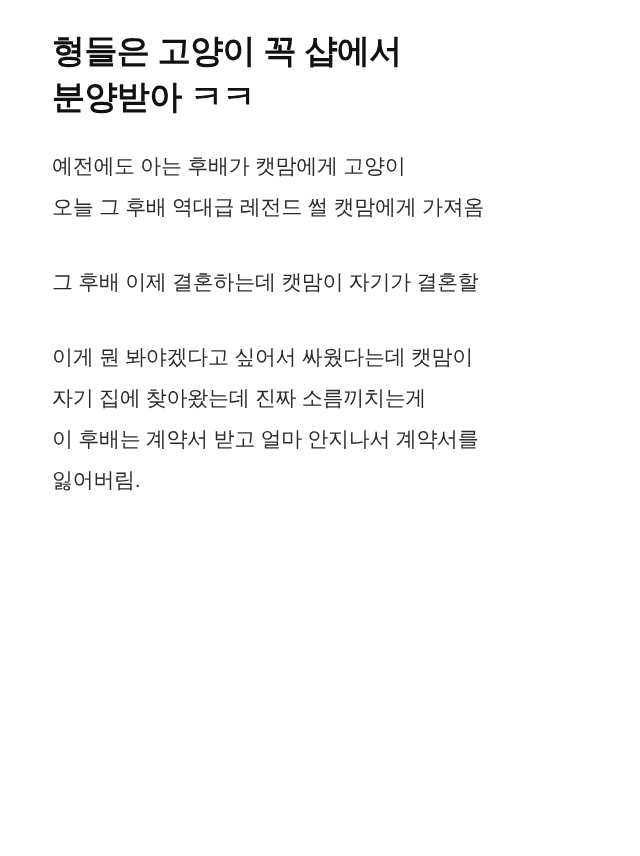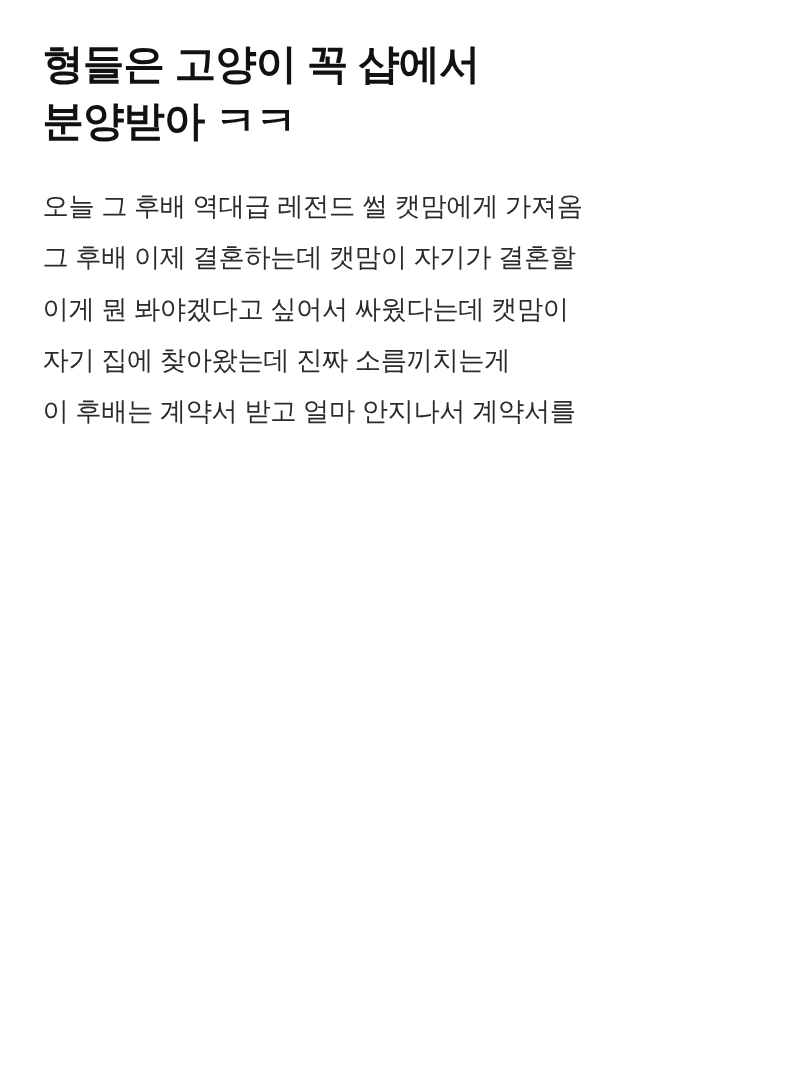--- a/index.html
+++ b/index.html
@@ -11,21 +11,21 @@
     width: 640px;
     height: 856px;
     font-family: "Liberation Sans", "DejaVu Sans", sans-serif;
     color: #1a1a1a;
     overflow: hidden;
   }
   .page {
     width: 550px;
     height: 856px;
     box-sizing: border-box;
-    padding: 22px 34px 0 34px;
+    padding: 22px 34px 0 52px;
     background: #ffffff;
     position: relative;
   }
   .top-strip {
     height: 6px;
     width: 100%;
   }
   .post-title {
     font-size: 33px;
     line-height: 1.40;
@@ -38,45 +38,48 @@
   .post-body {
     font-size: 21px;
     line-height: 1.95;
     letter-spacing: -0.3px;
     color: #2b2b2b;
   }
   .para {
     margin: 0;
   }
   .para + .para {
+    margin-top: 34px;
   }
   .line {
     display: block;
     white-space: pre;
   }
 </style>
 </head>
 <body>
 
 <div class="page">
 
   <div class="top-strip"></div>
 
   <h1 class="post-title">형들은 고양이 꼭 샵에서 분양받아 ㅋㅋ</h1>
 
   <div class="post-body">
 
     <p class="para">
+      <span class="line">예전에도 아는 후배가 캣맘에게 고양이</span>
       <span class="line">오늘 그 후배 역대급 레전드 썰 캣맘에게 가져옴</span>
     </p>
 
     <p class="para">
       <span class="line">그 후배 이제 결혼하는데 캣맘이 자기가 결혼할</span>
     </p>
 
     <p class="para">
       <span class="line">이게 뭔 봐야겠다고 싶어서 싸웠다는데 캣맘이</span>
       <span class="line">자기 집에 찾아왔는데 진짜 소름끼치는게</span>
       <span class="line">이 후배는 계약서 받고 얼마 안지나서 계약서를</span>
+      <span class="line">잃어버림.</span>
     </p>
 
   </div>
 </div>
 
 </body></html>

